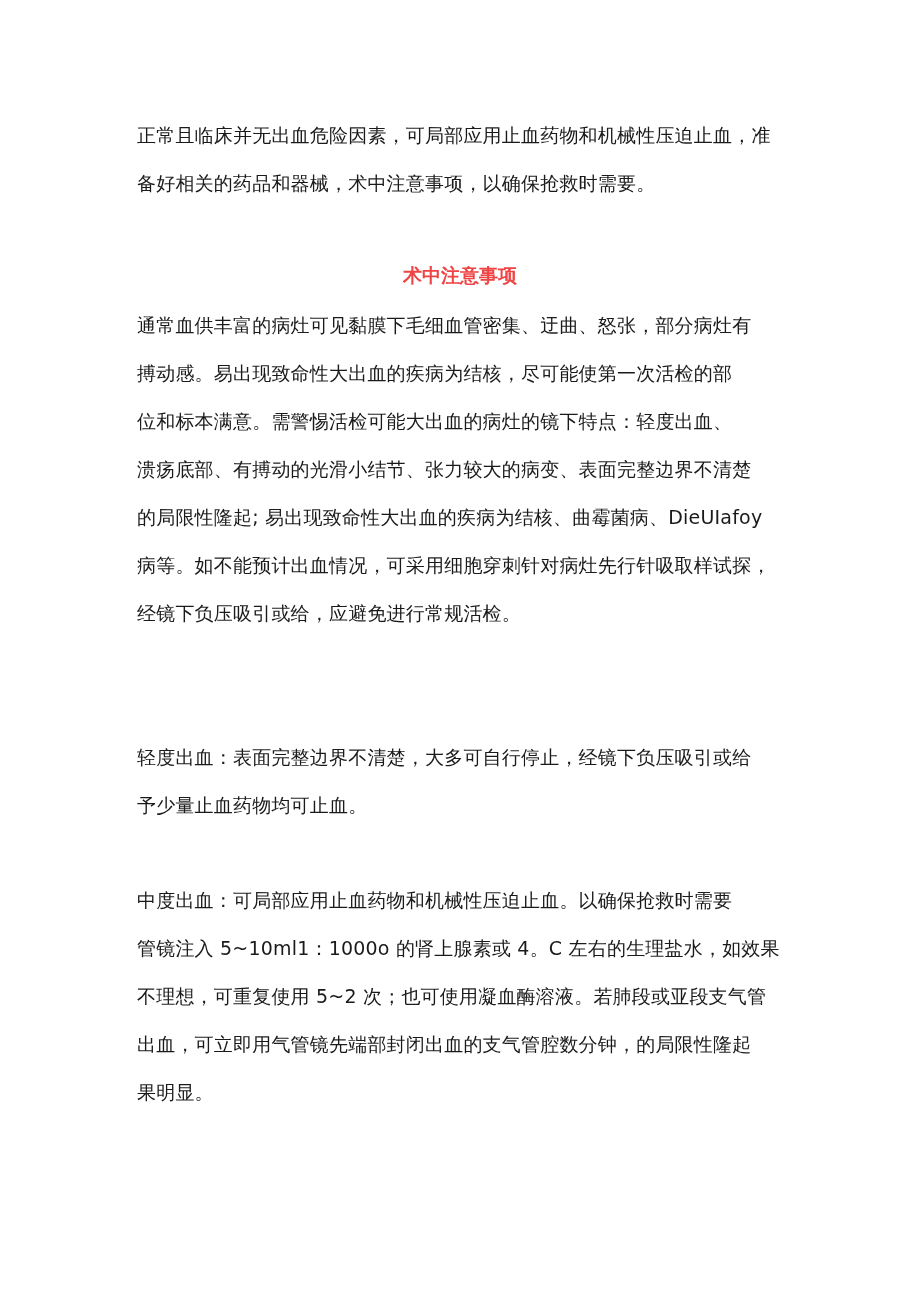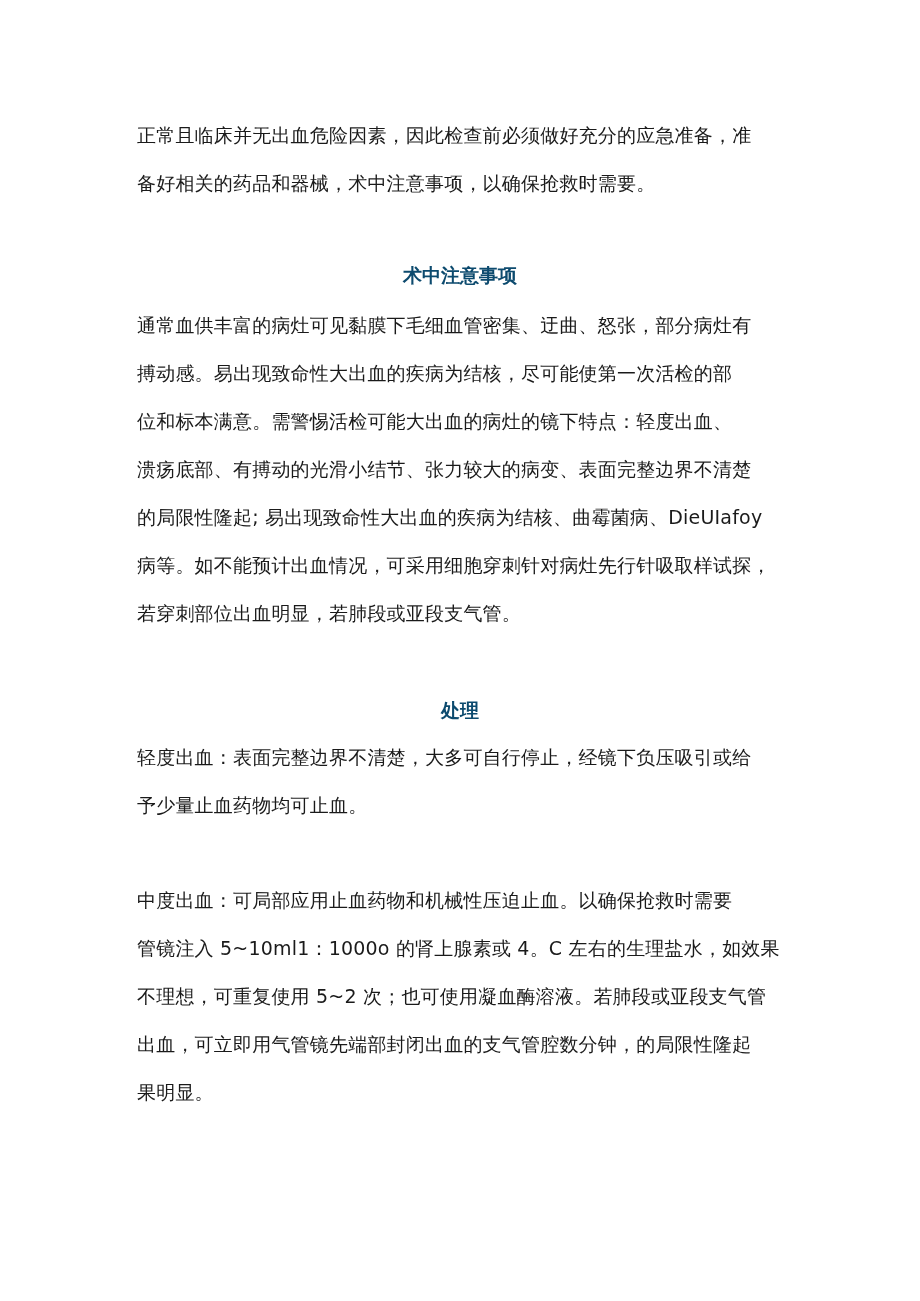--- a/index.html
+++ b/index.html
@@ -2,45 +2,44 @@
 <html><head>
   <meta charset="utf-8">
   <style>
     html, body { margin: 0; padding: 0; background: #ffffff; }
     body { width: 920px; height: 1301px; position: relative; overflow: hidden;
            font-family: "DejaVu Sans", "Liberation Sans", sans-serif; color: #1a1a1a; }
     .page { position: absolute; left: 0; top: 0; width: 920px; height: 1301px; }
     .line { position: absolute; left: 137px; width: 660px; font-size: 19px; line-height: 24px;
             white-space: nowrap; letter-spacing: 0.2px; }
     .heading { position: absolute; left: 0; width: 920px; text-align: center; font-size: 19px;
-               line-height: 24px; font-weight: bold; color: #0c4a6e; }
+               line-height: 24px; font-weight: bold; color: #ef4444; }
   </style>
 </head>
 <body>
 
 <div class="page">
 
   <div>
-    <div class="line" style="top:123px">正常且临床并无出血危险因素，因此检查前必须做好充分的应急准备，准</div>
+    <div class="line" style="top:123px">正常且临床并无出血危险因素，可局部应用止血药物和机械性压迫止血，准</div>
     <div class="line" style="top:171px">备好相关的药品和器械，术中注意事项，以确保抢救时需要。</div>
   </div>
 
   <div class="heading" style="top:263px">术中注意事项</div>
 
   <div>
     <div class="line" style="top:313px">通常血供丰富的病灶可见黏膜下毛细血管密集、迂曲、怒张，部分病灶有</div>
     <div class="line" style="top:361px">搏动感。易出现致命性大出血的疾病为结核，尽可能使第一次活检的部</div>
     <div class="line" style="top:409px">位和标本满意。需警惕活检可能大出血的病灶的镜下特点：轻度出血、</div>
     <div class="line" style="top:457px">溃疡底部、有搏动的光滑小结节、张力较大的病变、表面完整边界不清楚</div>
     <div class="line" style="top:505px">的局限性隆起; 易出现致命性大出血的疾病为结核、曲霉菌病、DieUIafoy</div>
     <div class="line" style="top:553px">病等。如不能预计出血情况，可采用细胞穿刺针对病灶先行针吸取样试探，</div>
-    <div class="line" style="top:601px">若穿刺部位出血明显，若肺段或亚段支气管。</div>
+    <div class="line" style="top:601px">经镜下负压吸引或给，应避免进行常规活检。</div>
   </div>
 
-  <div class="heading" style="top:698px">处理</div>
 
   <div>
     <div class="line" style="top:745px">轻度出血：表面完整边界不清楚，大多可自行停止，经镜下负压吸引或给</div>
     <div class="line" style="top:793px">予少量止血药物均可止血。</div>
   </div>
 
   <div>
     <div class="line" style="top:888px">中度出血：可局部应用止血药物和机械性压迫止血。以确保抢救时需要</div>
     <div class="line" style="top:936px">管镜注入 5~10ml1：1000o 的肾上腺素或 4。C 左右的生理盐水，如效果</div>
     <div class="line" style="top:984px">不理想，可重复使用 5~2 次；也可使用凝血酶溶液。若肺段或亚段支气管</div>

